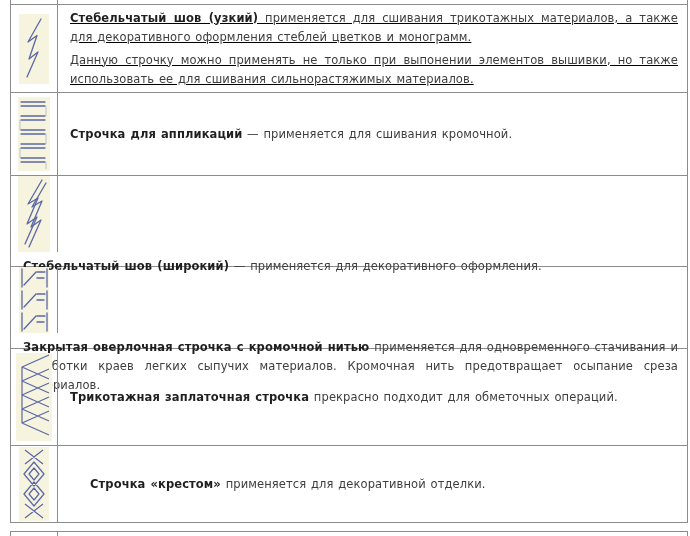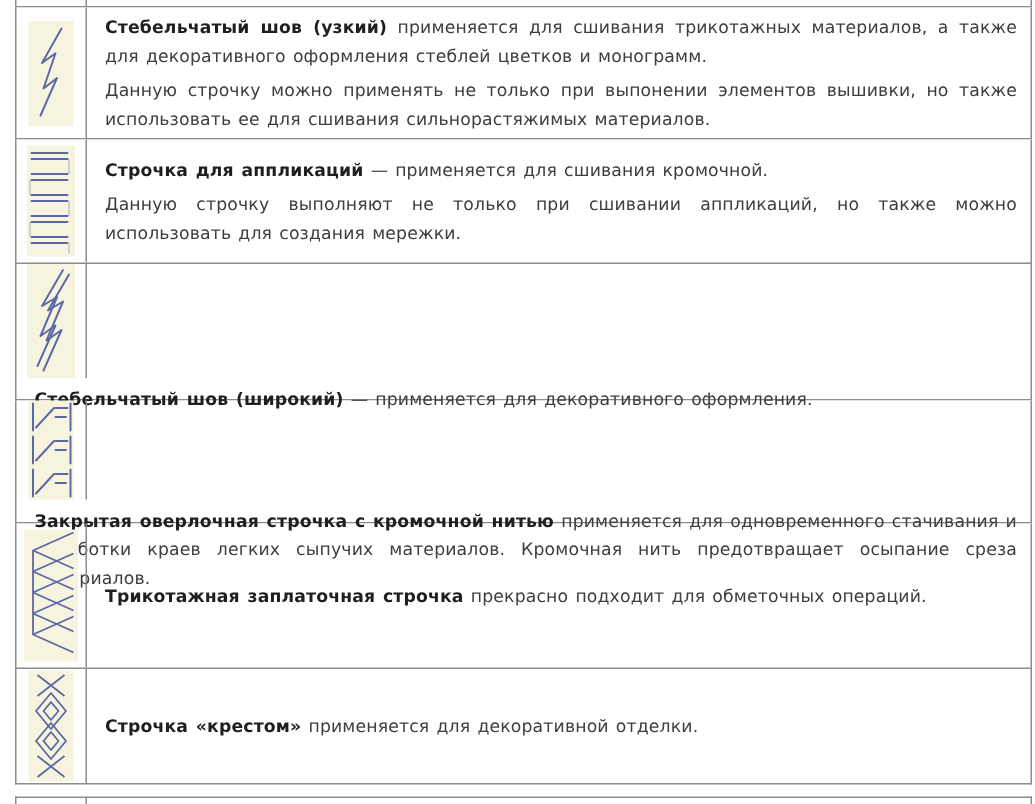--- a/index.html
+++ b/index.html
@@ -14,26 +14,26 @@
   body{width:690px;height:536px;overflow:hidden;font-family:"DejaVu Sans","Liberation Sans",sans-serif;}
   .page{position:relative;width:690px;height:536px;background:#fff;}
   .table{position:absolute;left:10px;top:0;width:678px;}
   .row{display:flex;border:solid var(--border);border-width:0 1px 1px 1px;background:#fff;}
   .row.partial-top{height:5px;}
   .row.partial-bottom{height:5px;border-width:1px 1px 0 1px;margin-top:8px;}
   .icon-cell{width:47px;flex:0 0 47px;border-right:1px solid var(--border);display:flex;align-items:center;justify-content:center;}
   .text-cell{flex:1;padding:3px 9px 3px 12px;display:flex;flex-direction:column;justify-content:center;text-align:justify;}
   .text-cell p{margin:2px 0;font-size:11.5px;line-height:19px;color:var(--text);letter-spacing:.1px;word-spacing:1px;}
   .text-cell b{color:var(--text-bold);}
-  #rows .row:nth-child(1){height:88px;}
+  #rows .row:nth-child(1){height:88px;text-decoration:underline;}
   #rows .row:nth-child(2){height:83px;}
   #rows .row:nth-child(3){height:91px;flex-direction:column;}
   #rows .row:nth-child(4){height:82px;flex-direction:column;}
   #rows .row:nth-child(5){height:97px;}
-  #rows .row:nth-child(6){height:77px;}
+  #rows .row:nth-child(6){height:77px;gap:20px;}
   .icon-box{display:flex;align-items:center;justify-content:center;background:var(--icon-bg);color:var(--icon-stroke);}
   .icon-box svg{display:block;width:100%;height:100%;}
   .stem-stitch-narrow-icon{width:30px;height:70px;}
   .applique-stitch-icon{width:32px;height:74px;}
   .stem-stitch-wide-icon{width:32px;height:76px;}
   .closed-overlock-stitch-icon{width:30px;height:66px;}
   .knit-patch-stitch-icon{width:36px;height:88px;}
   .cross-stitch-icon{width:30px;height:74px;}
 </style>
 </head>
@@ -63,21 +63,20 @@
     <div class="icon-cell">
       <span class="icon-box applique-stitch-icon">
               <svg viewBox="0 0 32 74">
                 <path d="M3 5H27 M3 9H27 M3 19H27 M3 23H27 M3 33H27 M3 37H27 M3 47H27 M3 51H27 M3 61H27 M3 65H27" fill="none" stroke="currentColor" stroke-width="1.3" stroke-linecap="round" stroke-linejoin="round"></path>
                 <path d="M28 9V19 M2 23V33 M28 37V47 M2 51V61 M28 65V72" fill="none" stroke="currentColor" stroke-width="1" opacity="0.35"></path>
               </svg>
             </span>
     </div>
     <div class="text-cell">
             <p><b>Строчка для аппликаций</b><span> — применяется для сшивания кромочной.</span></p>
-            <p><b></b><span>Данную строчку выполняют не только при сшивании аппликаций, но также можно использовать для создания мережки.</span></p>
           </div>
   </div>
         <div class="row">
     <div class="icon-cell">
       <span class="icon-box stem-stitch-wide-icon">
               <svg viewBox="0 0 32 76">
                 <path d="M24 4 L10 28 L20 22 L9 48 L19 41 L7 68" fill="none" stroke="currentColor" stroke-width="1.3" stroke-linecap="round" stroke-linejoin="round"></path>
                 <path d="M28 7 L14 31 L24 25 L13 51 L23 44 L11 71" fill="none" stroke="currentColor" stroke-width="1.3" stroke-linecap="round" stroke-linejoin="round"></path>
               </svg>
             </span>

